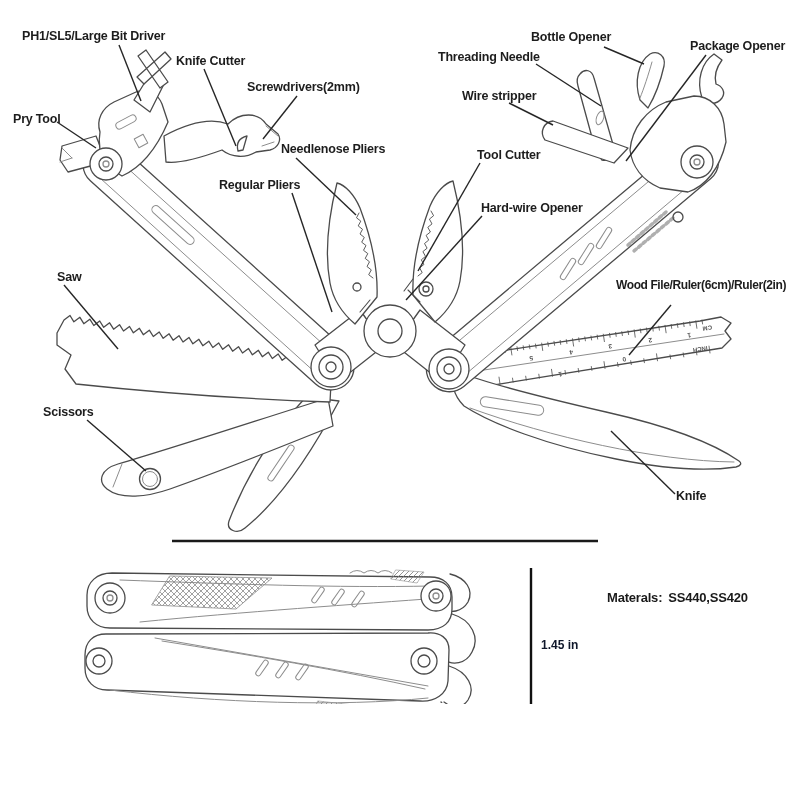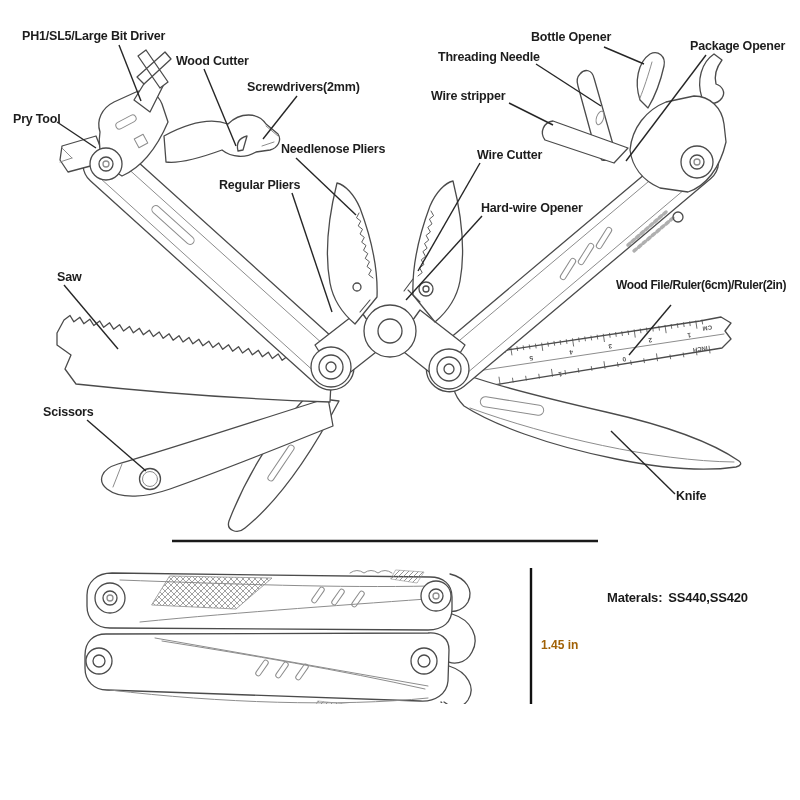--- a/index.html
+++ b/index.html
@@ -1,21 +1,21 @@
 <!DOCTYPE html>
 <html><head>
 <meta charset="utf-8">
 <style>
   html,body{margin:0;padding:0;background:#fff;}
   .canvas{position:relative;width:800px;height:704px;background:#fff;overflow:hidden;
           font-family:"Liberation Sans","DejaVu Sans",sans-serif;}
   svg{position:absolute;left:0;top:0;}
   .lbl{position:absolute;white-space:nowrap;font-weight:700;font-size:12.5px;
        letter-spacing:-0.2px;color:#1d1d1d;line-height:1.05;}
-  .dim{position:absolute;white-space:nowrap;font-weight:700;font-size:12px;color:#a16207;}
+  .dim{position:absolute;white-space:nowrap;font-weight:700;font-size:12px;color:#0f172a;}
   .specs{position:absolute;left:607px;top:590px;width:190px;}
   .spec-row{font-weight:700;font-size:13px;color:#1a1a1a;margin-bottom:23px;letter-spacing:-0.2px;}
   .spec-row .v{margin-left:6px;text-align:center;}
   .ruler-text{font-weight:700;fill:#555;}
 </style>
 </head>
 <body>
 
 <div class="canvas">
 
@@ -195,31 +195,31 @@
 
   <g stroke="#111" stroke-width="2.4" fill="none">
     <line x1="72" y1="752" x2="462" y2="752"></line>
     <line x1="531" y1="568" x2="531" y2="727"></line>
     <line x1="529" y1="728" x2="488" y2="752" stroke-width="2"></line>
     <line x1="463" y1="756" x2="472" y2="752" stroke-width="1.5"></line>
   </g>
 </svg>
 
 <div class="lbl" style="left:22px;top:30px">PH1/SL5/Large Bit Driver</div>
-<div class="lbl" style="left:176px;top:55px">Wood Cutter</div>
+<div class="lbl" style="left:176px;top:55px">Knife Cutter</div>
 <div class="lbl" style="left:247px;top:81px">Screwdrivers(2mm)</div>
 <div class="lbl" style="left:13px;top:113px">Pry Tool</div>
 <div class="lbl" style="left:281px;top:143px">Needlenose Pliers</div>
 <div class="lbl" style="left:219px;top:179px">Regular Pliers</div>
-<div class="lbl" style="left:477px;top:149px">Wire Cutter</div>
+<div class="lbl" style="left:477px;top:149px">Tool Cutter</div>
 <div class="lbl" style="left:481px;top:202px">Hard-wire Opener</div>
 <div class="lbl" style="left:531px;top:31px">Bottle Opener</div>
 <div class="lbl" style="left:690px;top:40px">Package Opener</div>
 <div class="lbl" style="left:438px;top:51px">Threading Needle</div>
-<div class="lbl" style="left:431px;top:90px">Wire stripper</div>
+<div class="lbl" style="left:462px;top:90px">Wire stripper</div>
 <div class="lbl" style="left:57px;top:271px">Saw</div>
 <div class="lbl" style="left:43px;top:406px">Scissors</div>
 <div class="lbl" style="left:616px;top:279px;font-size:12px;letter-spacing:-0.4px">Wood File/Ruler(6cm)/Ruler(2in)</div>
 <div class="lbl" style="left:676px;top:490px">Knife</div>
 
 <div class="dim" style="left:246px;top:757px">4.40 in</div>
 <div class="dim" style="left:541px;top:638px">1.45 in</div>
 <div class="dim" style="left:497px;top:742px">1.0 in</div>
 
 <div class="specs">

